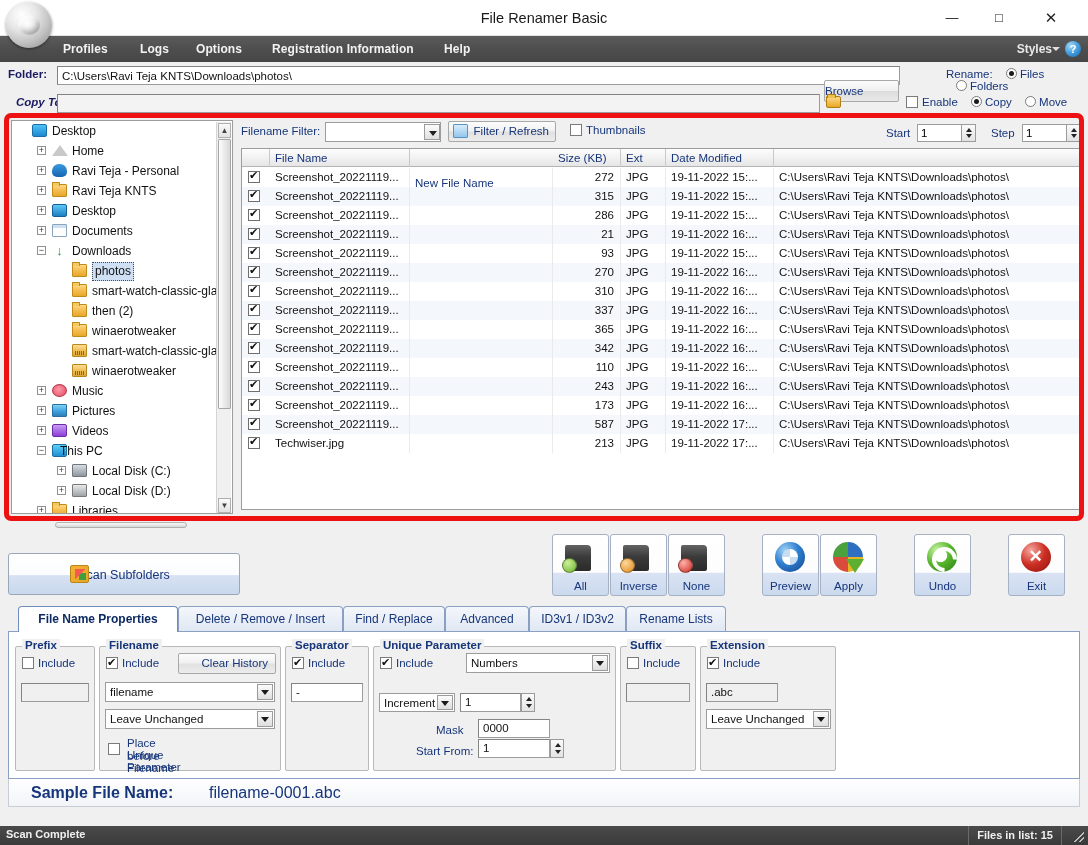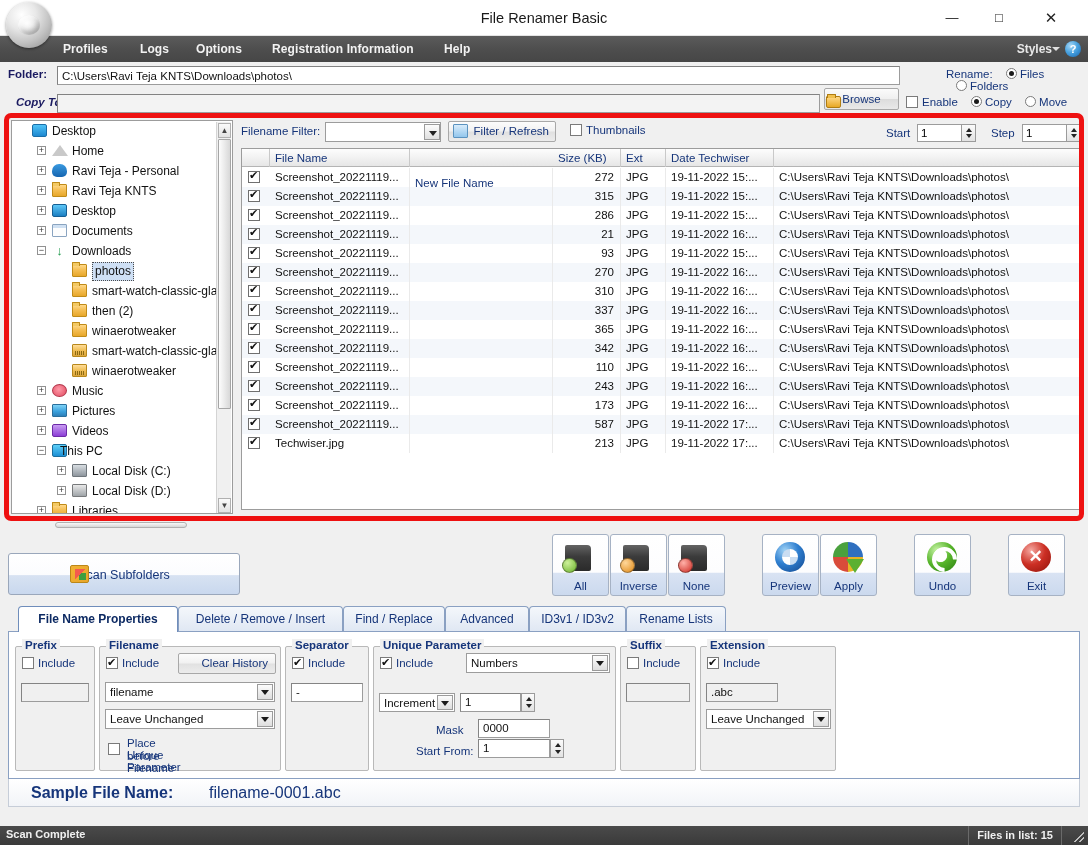--- a/index.html
+++ b/index.html
@@ -87,24 +87,24 @@
     position:absolute; height:19px; background:#ffffff;
     border:1px solid #9c9c9c; border-top-color:#828282; border-left-color:#828282;
     font-size:11.5px; color:#111; padding:1px 4px; line-height:16px;
     font-family:"Liberation Sans", sans-serif;
     white-space:nowrap; overflow:hidden;
   }
   #folder-input { left:57px; top:66px; width:843px; }
   #copyto-input { left:57px; top:94px; width:763px; background:#f3f3f3; }
 
   #browse-btn {
-    position:absolute; left:824px; top:88px; width:75px; height:22px;
+    position:absolute; left:824px; top:80px; width:75px; height:22px;
     background:linear-gradient(to bottom,#fbfbfb 0%,#f0f0f0 48%,#dcdcdc 52%,#e9e9e9 100%);
     border:1px solid #a8a8a8; border-radius:2px;
-    font-size:11.5px; color:#16357a; text-align:center; line-height:20px;
+    font-size:11.5px; color:#16357a; text-align:left; line-height:20px;
   }
   #browse-icon {
     position:absolute; left:826px; top:96px; width:15px; height:12px;
     background:linear-gradient(to bottom,#ffd98a,#e8a825);
     border:1px solid #b07d12; border-radius:1px 2px 2px 2px;
   }
   #browse-icon::before{
     content:""; position:absolute; left:0; top:-3px; width:7px;height:3px;
     background:#f0c04e; border:1px solid #b07d12; border-bottom:none; border-radius:1px 1px 0 0;
   }
@@ -572,21 +572,21 @@
 <div id="step-input">1</div>
 <div id="step-spin" class="spin"></div>
 
 <div id="grid">
   <div id="grid-head">
       <div class="gh" style="left: 0px; width: 28px;"></div>
       <div class="gh" style="left: 28px; width: 140px;">File Name</div>
       <div class="gh" style="left: 168px; width: 143px; margin-top: 25px;">New File Name</div>
       <div class="gh" style="left: 311px; width: 68px;">Size (KB)</div>
       <div class="gh" style="left: 379px; width: 45px;">Ext</div>
-      <div class="gh" style="left: 424px; width: 108px;">Date Techwiser</div>
+      <div class="gh" style="left: 424px; width: 108px;">Date Modified</div>
     </div>
   <div id="grid-body">
       <div class="grow" style="top: 19px;">
         <div class="rowchk"></div>
         <div class="gc" style="left: 28px; width: 140px;">Screenshot_20221119...</div>
         <div class="gc" style="left: 168px; width: 143px;"></div>
         <div class="gc num" style="left: 311px; width: 68px;">272</div>
         <div class="gc" style="left: 379px; width: 45px;">JPG</div>
         <div class="gc" style="left: 424px; width: 108px;">19-11-2022 15:...</div>
         <div class="gc" style="left: 532px; width: 308px;">C:\Users\Ravi Teja KNTS\Downloads\photos\</div>

